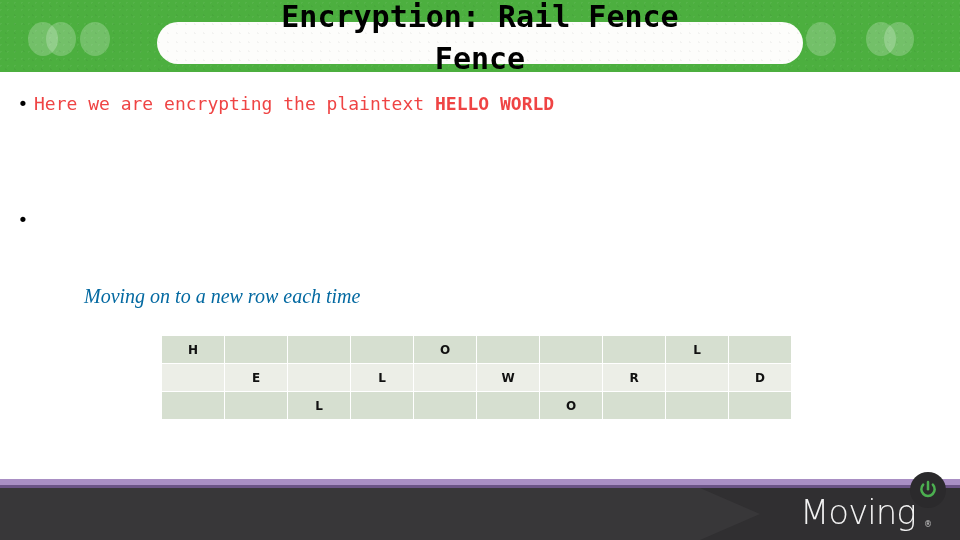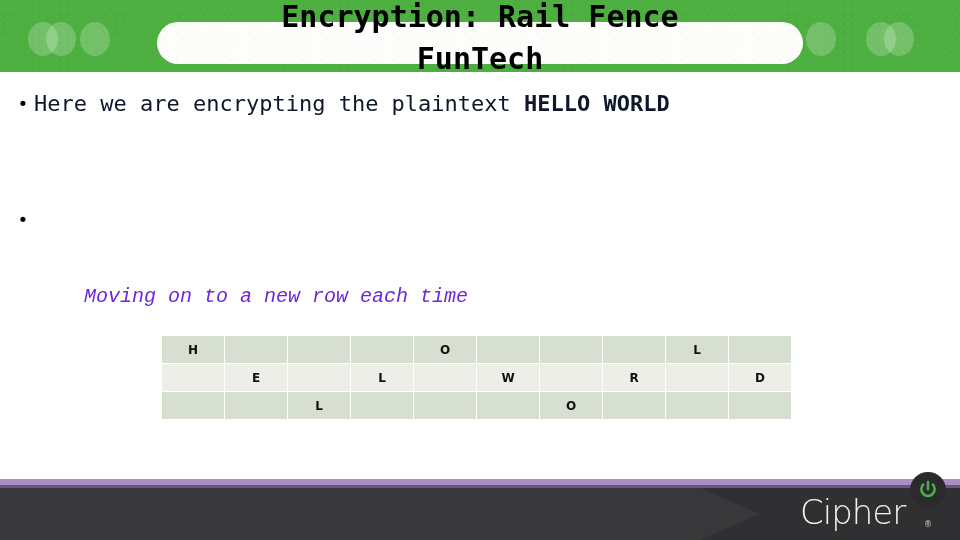--- a/index.html
+++ b/index.html
@@ -87,39 +87,39 @@
   .bullet-dot {
     flex: 0 0 auto;
     font-size: 18px;
     line-height: 36px;
     color: #000;
     width: 22px;
     text-align: center;
   }
   .bullet-text {
     font-family: "DejaVu Sans Mono", monospace;
-    font-size: 22px;
+    font-size: 18px;
     line-height: 35px;
-    color: #0f172a;
+    color: #ef4444;
     letter-spacing: 0px;
   }
   .bullet-text b {
     font-weight: bold;
   }
   .b1 { left: 12px; top: 14px; width: 930px; }
   .b2 { left: 12px; top: 130px; width: 930px; }
 
   .sub-italic {
     position: absolute;
     left: 84px;
     top: 213px;
-    font-family: Liberation Mono, monospace;
+    font-family: Liberation Serif, serif;
     font-size: 20px;
     font-style: italic;
-    color: #6d28d9;
+    color: #0369a1;
   }
 
   
   .rail-table {
     position: absolute;
     left: 161px;
     top: 263px;
     border-collapse: separate;
     border-spacing: 1px;
   }
@@ -224,21 +224,21 @@
   <div class="deco-circle dc1"></div>
   <div class="deco-circle dc2"></div>
   <div class="deco-circle dc3"></div>
   <div class="deco-circle dc4"></div>
   <div class="deco-circle dc5"></div>
   <div class="deco-circle dc6"></div>
   <div class="title-pill"></div>
 </div>
 <div class="title-text">
   <div>Encryption: Rail Fence</div>
-  <div>FunTech</div>
+  <div>Fence</div>
 </div>
 
 <div class="content">
 
   <div class="bullet-row b1">
     <span class="bullet-dot">•</span>
     <span class="bullet-text"><span>Here we are encrypting the plaintext </span><b>HELLO WORLD</b><span></span></span>
   </div>
 
   <div class="bullet-row b2">
@@ -289,20 +289,20 @@
   </table>
 
 </div>
 
 <div class="footer-accent"></div>
 <div class="footer-accent-dark"></div>
 <div class="footer-bar">
   <div class="footer-chevron"></div>
 </div>
 <div class="logo-wrap">
-  <div class="logo-text">Cipher</div>
+  <div class="logo-text">Moving</div>
   <div class="logo-reg">®</div>
 </div>
 <div class="power-bump"></div>
 <svg class="power-icon" viewBox="0 0 24 24">
   <path d="M12 2.5 L12 11" stroke="#4caf50" stroke-width="3" stroke-linecap="round" fill="none"></path>
   <path d="M6.2 5.6 A8 8 0 1 0 17.8 5.6" stroke="#4caf50" stroke-width="3" fill="none" stroke-linecap="round"></path>
 </svg>
 
 </body></html>

